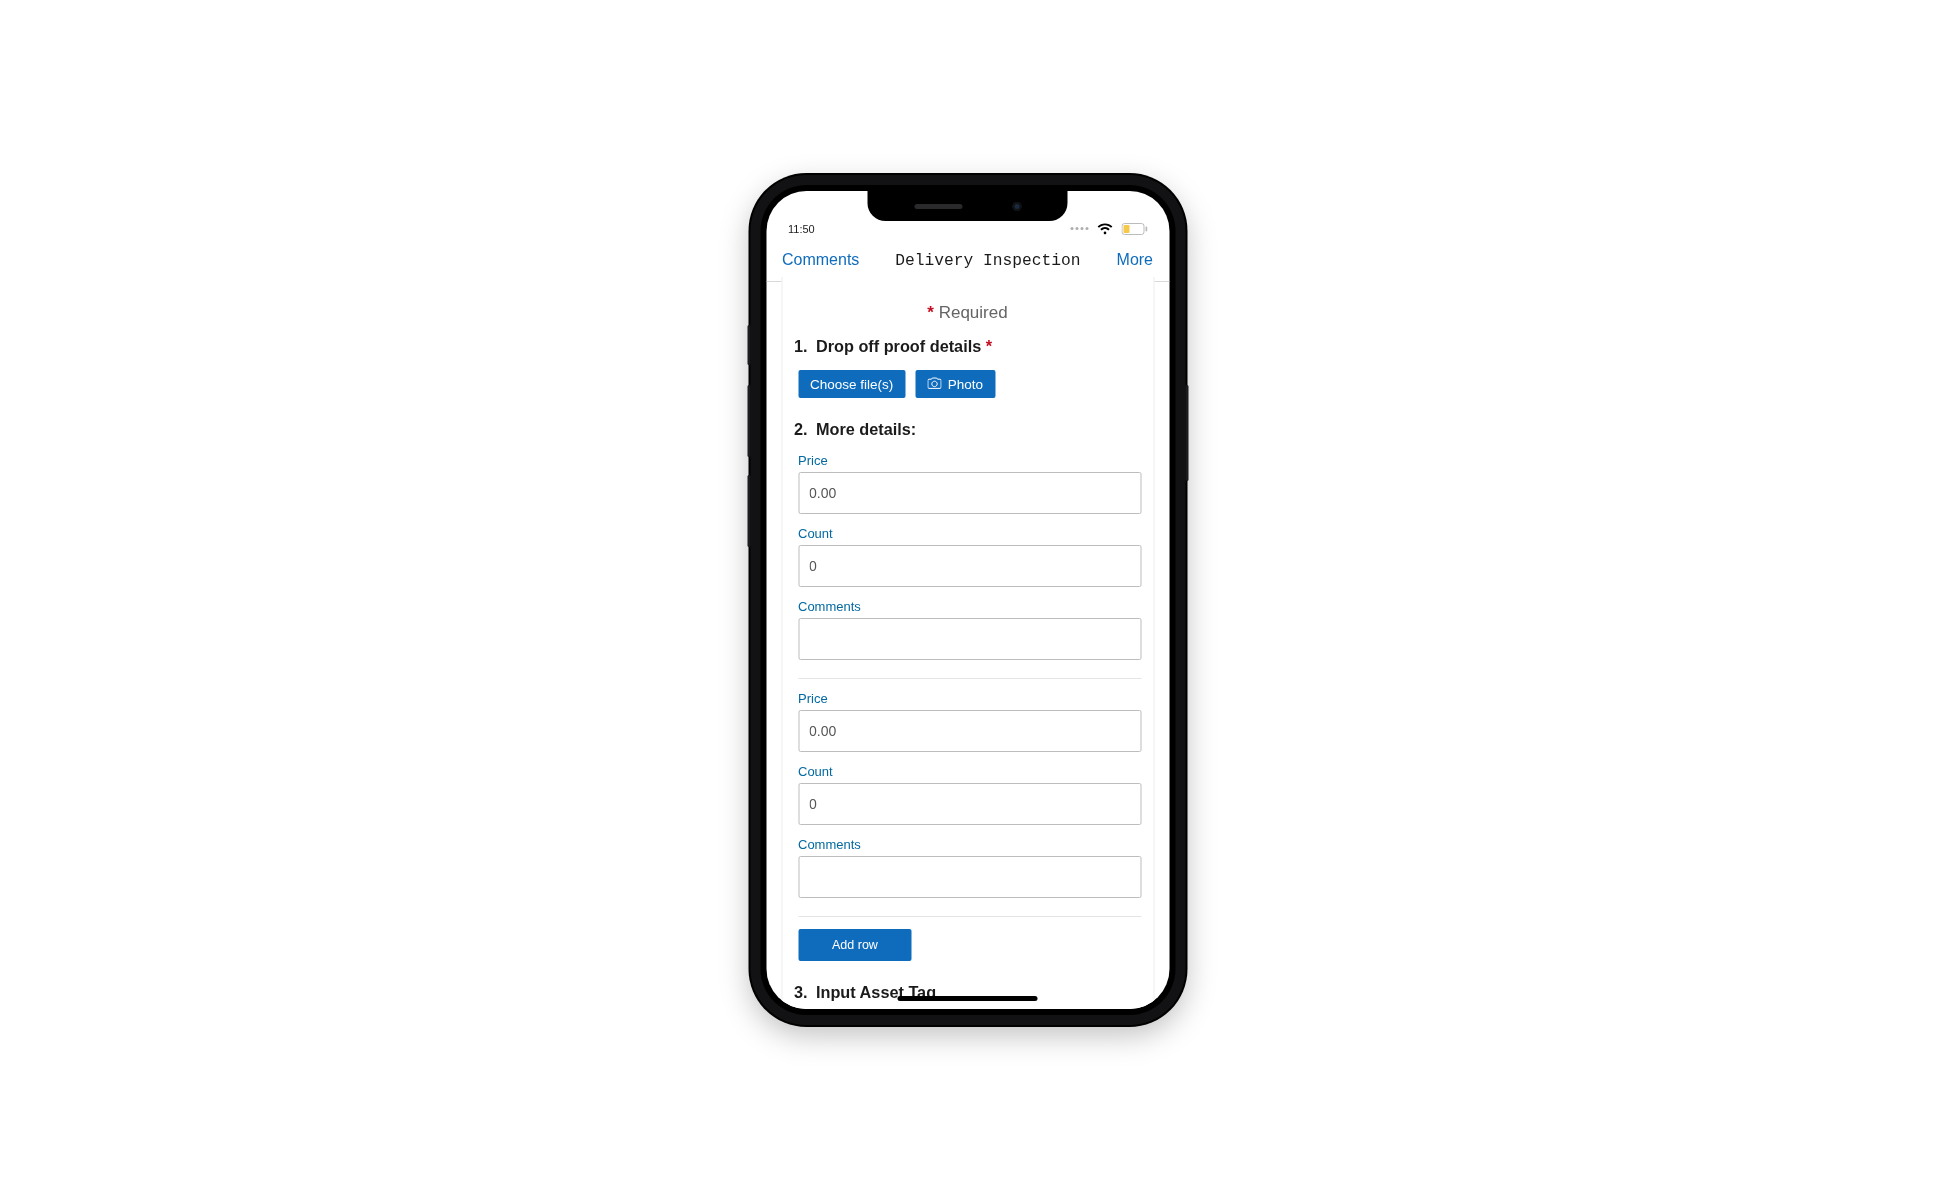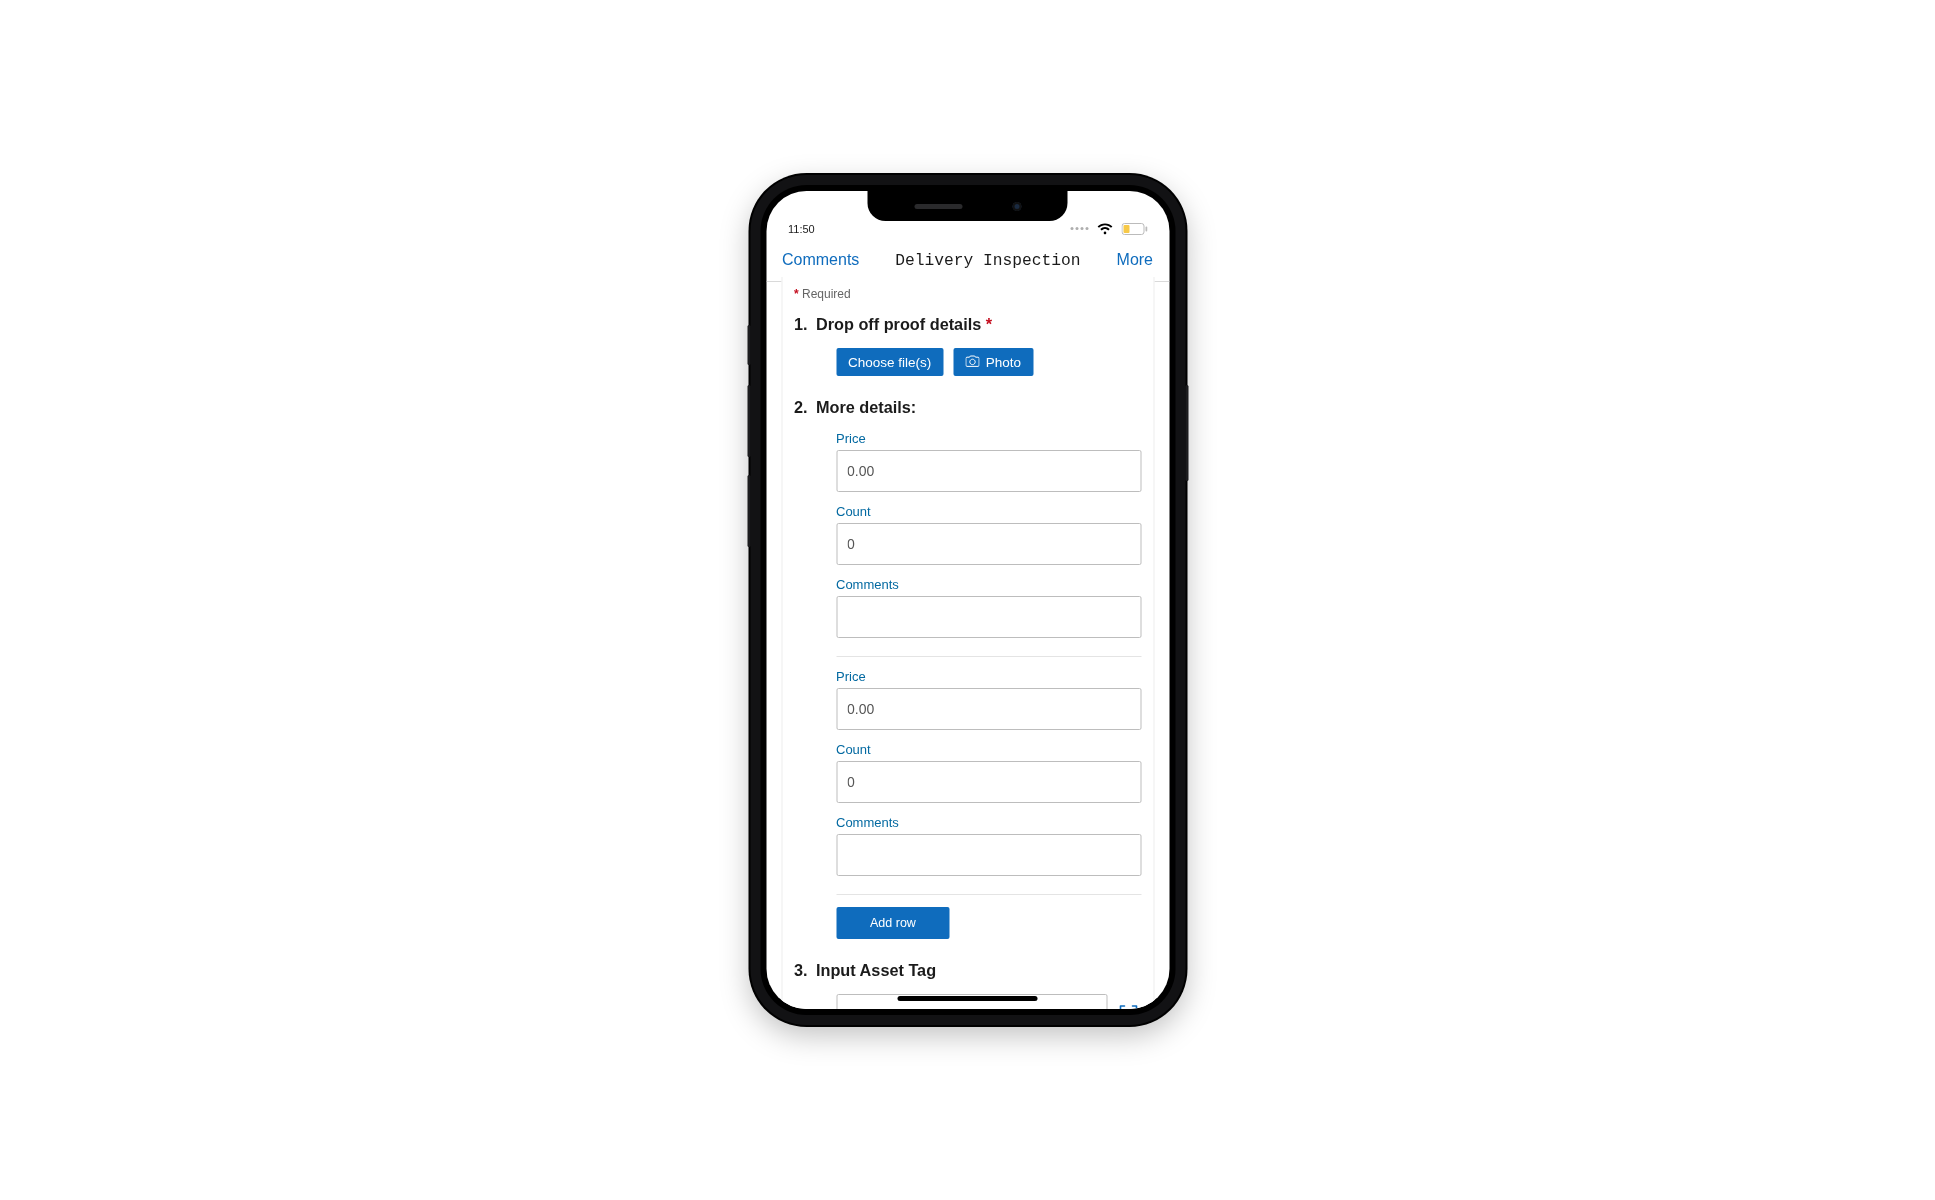--- a/index.html
+++ b/index.html
@@ -95,27 +95,27 @@
     position:absolute;top:86px;left:0;right:0;bottom:0;
     padding:0 15px 30px;
     overflow:hidden;
   }
   .inner{
     background:#ffffff;
     border-left:1px solid #eee;border-right:1px solid #eee;
     min-height:100%;
     padding:10px 12px 0;
   }
-  .req-note{font-size:12px;color:#656565;margin:0 0 14px;}
+  .req-note{font-size:17px;color:#656565;margin:16px 0 14px;text-align:center;}
   .req-note .ast{color:var(--red);}
 
   .q{margin-bottom:22px;}
   .q-title{font-size:16.25px;font-weight:600;margin:0 0 14px;display:flex;gap:8px;}
   .q-title .num{min-width:14px;}
-  .q-body{padding-left:4px;margin-left:38px;}
+  .q-body{padding-left:4px;}
 
   .btn{
     display:inline-flex;align-items:center;gap:6px;
     background:var(--btn);color:#fff;border:none;border-radius:2px;
     font-size:13.5px;height:28px;padding:0 12px;cursor:pointer;
   }
   .btn + .btn{margin-left:6px;}
 
   .field{margin:0 0 12px;}
   .flabel{font-size:13px;color:#0369a1;margin:0 0 4px;}

